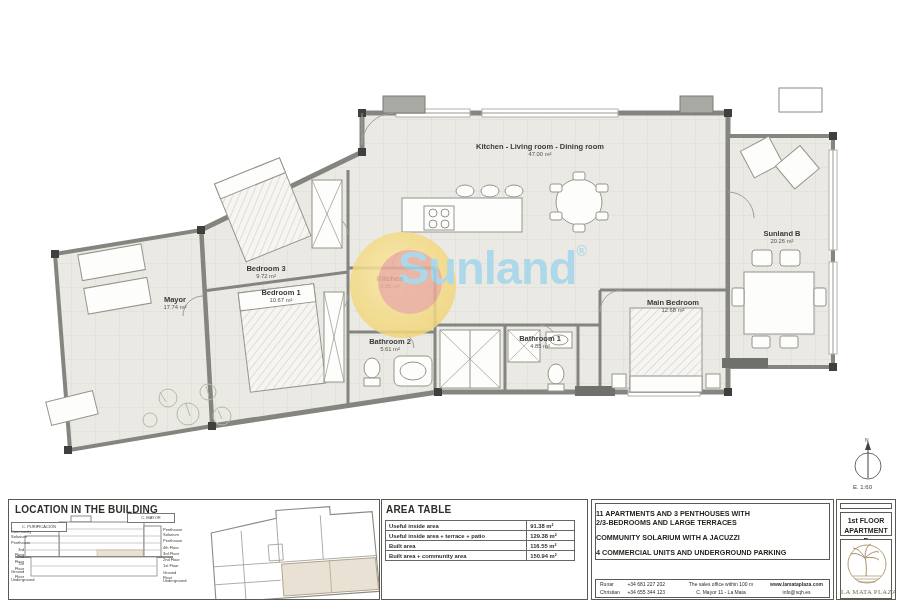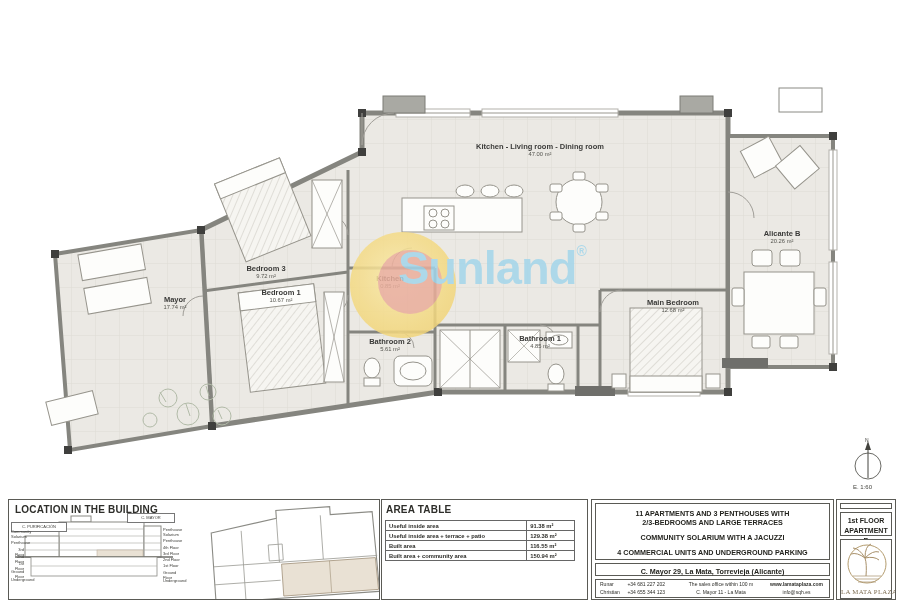--- a/index.html
+++ b/index.html
@@ -18,21 +18,21 @@
   #wm-text{position:absolute;left:58px;top:12px;font-size:47px;font-weight:bold;color:#a3d6eb;letter-spacing:-1px;}
   #wm-reg{font-size:14px;vertical-align:28px;}
   
   .tb-box{position:absolute;top:499px;height:101px;border:1px solid #5a5a55;background:#fff;box-sizing:border-box;overflow:hidden;}
   .tb-heading{position:absolute;font-size:10px;font-weight:bold;color:#2e2e2a;letter-spacing:.2px;white-space:nowrap;}
   .tinytxt{position:absolute;font-size:4px;line-height:1.15;color:#3c3c38;}
   .street-box{position:absolute;border:.5px solid #777;font-size:4px;text-align:center;color:#3c3c38;background:#fff;line-height:7px;white-space:nowrap;overflow:hidden;}
   .at-row{display:flex;border-left:.5px solid #666;border-top:.5px solid #666;}
   .at-cell{border-right:.5px solid #666;border-bottom:.5px solid #666;font-size:5.8px;font-weight:bold;color:#2d2d29;
            padding:1.5px 0 1.5px 3px;box-sizing:border-box;white-space:nowrap;overflow:hidden;}
-  .proj-line{position:absolute;width:100%;text-align:center;font-weight:bold;font-size:7.2px;color:#24241f;white-space:nowrap;}
+  .proj-line{position:absolute;width:100%;font-weight:bold;font-size:7.2px;color:#24241f;white-space:nowrap;}
   .sub-box{position:absolute;border:.5px solid #5a5a55;background:#fff;box-sizing:border-box;}
   .contact-small{font-size:5px;color:#2d2d29;line-height:1.5;white-space:nowrap;}
   .sheet-title{width:100%;text-align:center;font-weight:bold;font-size:7px;color:#24241f;line-height:1.45;}
   #brand-name{position:absolute;left:0;bottom:3px;width:100%;text-align:center;
               font-family:"Liberation Serif",serif;font-size:6.8px;letter-spacing:.3px;color:#7f6f54;white-space:nowrap;}
   .northtxt{position:absolute;font-size:5px;color:#44443f;}
 </style>
 </head>
 <body>
 
@@ -226,21 +226,21 @@
   </div>
   <div class="room-label" style="left:673px;top:298px">
     <div class="room-name">Main Bedroom</div>
     <div class="room-area">12.68 m²</div>
   </div>
   <div class="room-label" style="left:175px;top:295px">
     <div class="room-name">Mayor</div>
     <div class="room-area">17.74 m²</div>
   </div>
   <div class="room-label" style="left:782px;top:229px">
-    <div class="room-name">Alicante B</div>
+    <div class="room-name">Sunland B</div>
     <div class="room-area">20.26 m²</div>
   </div>
 
   <div id="watermark">
     <div id="wm-circle">
         <div id="wm-inner"></div>
       </div>
     <div id="wm-text"><span>Sunland</span><span id="wm-reg">®</span></div>
   </div>
 
@@ -322,23 +322,20 @@
     </div>
   </div>
 
   <div class="tb-box" style="left:591px;width:243px">
     <div class="sub-box" style="left:3px;top:3px;width:235px;height:57px">
       <div class="proj-line" style="top:5px">11 APARTMENTS AND 3 PENTHOUSES WITH</div>
       <div class="proj-line" style="top:14px">2/3-BEDROOMS AND LARGE TERRACES</div>
       <div class="proj-line" style="top:29px">COMMUNITY SOLARIUM WITH A JACUZZI</div>
       <div class="proj-line" style="top:44px">4 COMMERCIAL UNITS AND UNDERGROUND PARKING</div>
     </div>
-    <div class="sub-box" style="left:3px;top:63px;width:235px;height:13px">
-      <div class="proj-line" style="top:2.5px">C. Mayor 29, La Mata, Torrevieja (Alicante)</div>
-    </div>
     <div class="sub-box" style="left:3px;top:79px;width:235px;height:19px;display:flex;align-items:center">
       <div style="width:78px;padding-left:4px">
         <div class="contact-small">
           <span style="display:inline-block;width:26px">Runar</span>
           <span>+34 681 227 202</span>
         </div>
         <div class="contact-small">
           <span style="display:inline-block;width:26px">Christian</span>
           <span>+34 655 344 123</span>
         </div>

